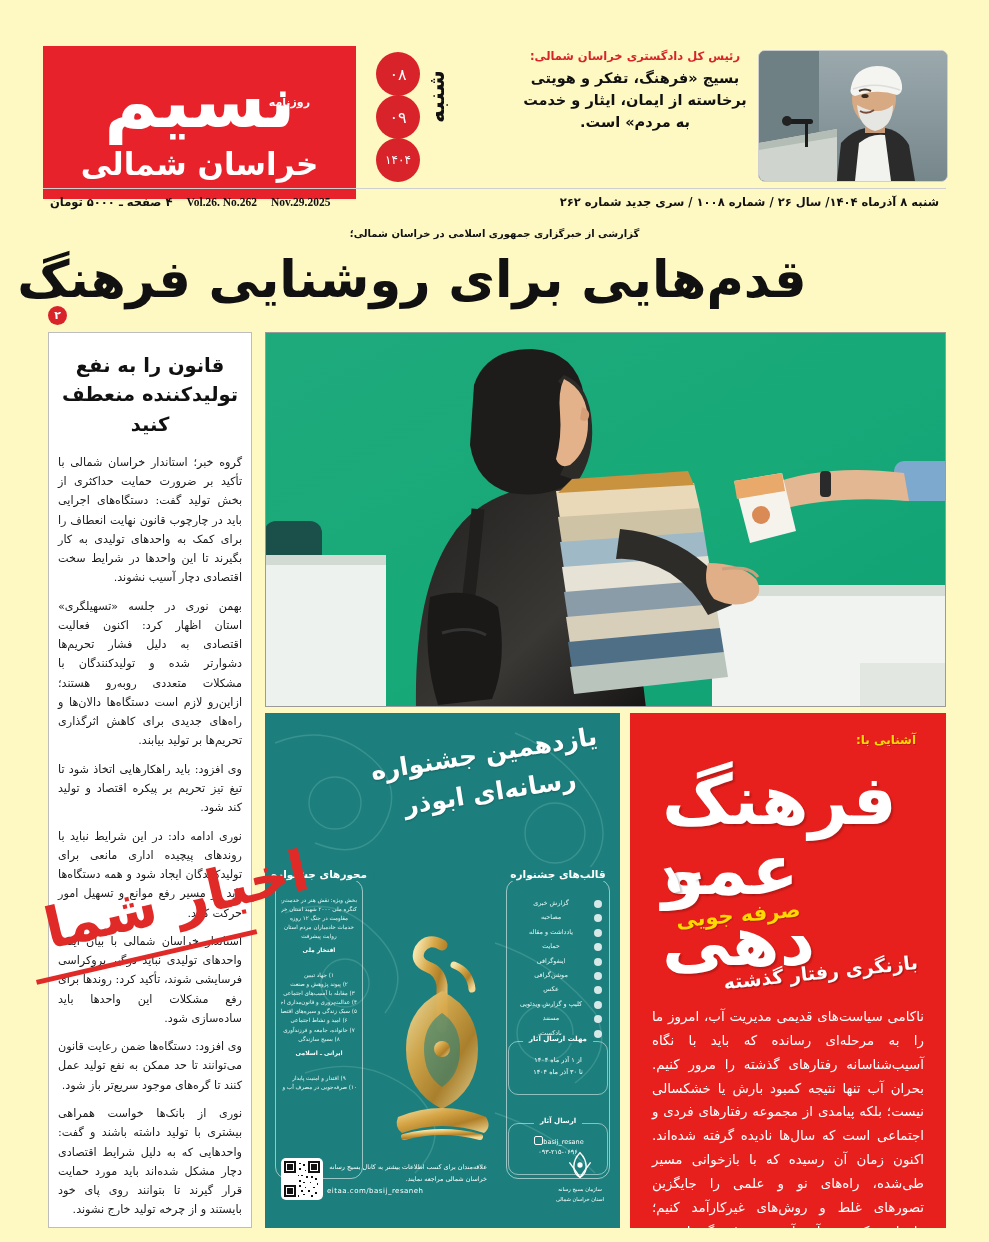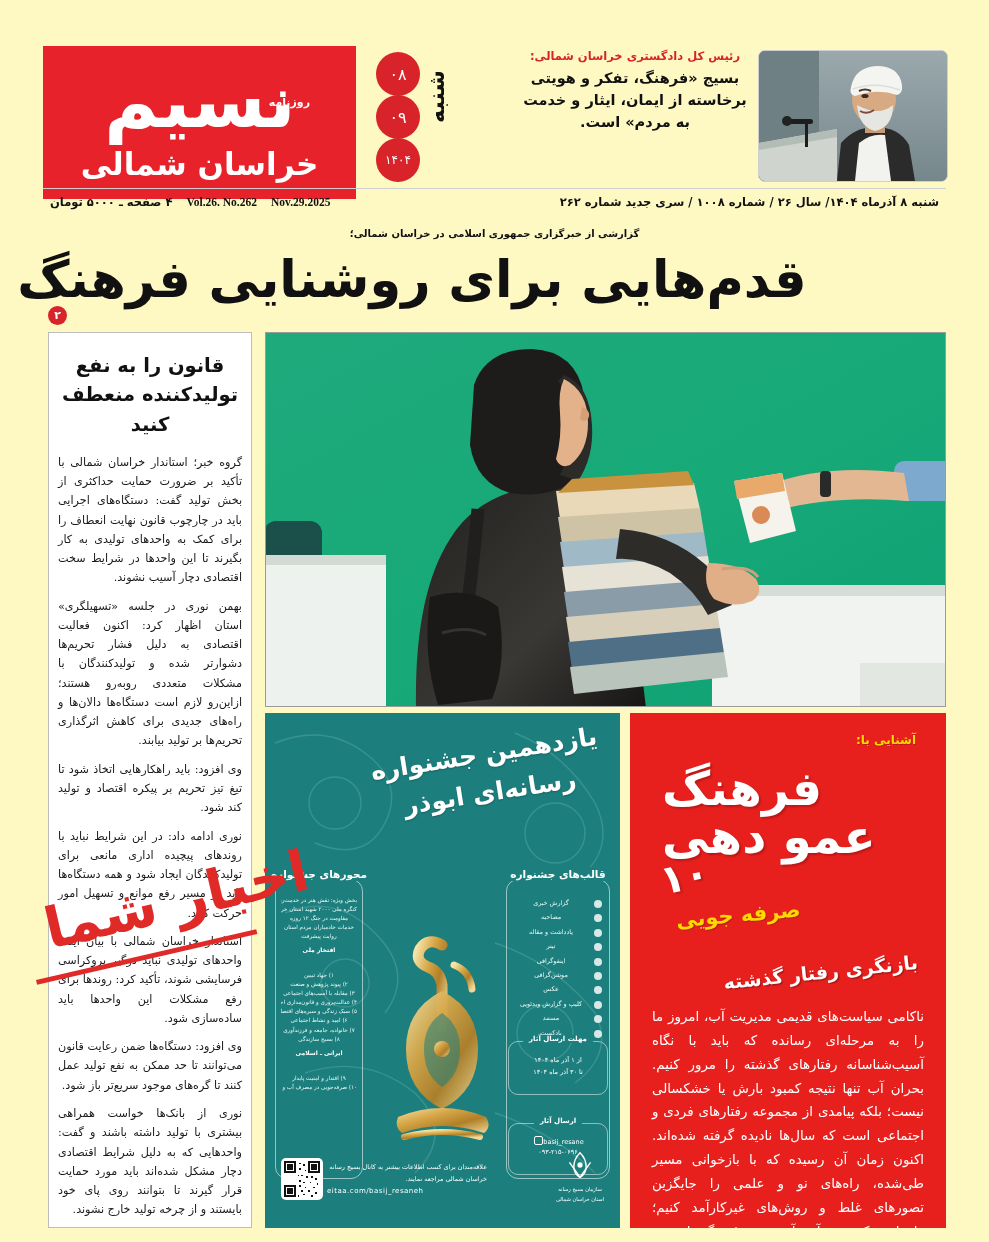--- a/index.html
+++ b/index.html
@@ -370,21 +370,21 @@
     color: #ffd900;
     font-size: 12px;
     font-weight: bold;
     text-shadow: 1px 1px 0 rgba(0,0,0,.18);
   }
   .rb-title {
     position: absolute; right: 34px; top: 52px;
     width: 250px;
     text-align: left;
     color: #fff;
-    font-size: 47px;
+    font-size: 69px;
     font-weight: bold;
     line-height: 1.02;
     letter-spacing: -2px;
     text-shadow: 2px 2px 2px rgba(0,0,0,.2);
   }
   .rb-num {
     position: absolute; left: 30px; top: 140px;
     color: #fff;
     font-size: 40px;
     font-weight: bold;
@@ -623,21 +623,21 @@
     </div>
 
     <div class="panel p-right">
       <div class="panel-head">
         <span>قالب‌های جشنواره</span>
       </div>
       <ul class="tiny-list fmt">
         <li>گزارش خبری</li>
         <li>مصاحبه</li>
         <li>یادداشت و مقاله</li>
-        <li>تیتر</li>
+        <li>حمایت</li>
         <li>اینفوگرافی</li>
         <li>موشن‌گرافی</li>
         <li>عکس</li>
         <li>کلیپ و گزارش ویدئویی</li>
         <li>مستند</li>
         <li>پادکست</li>
       </ul>
     </div>
 
     <svg class="gold-logo" viewBox="0 0 118 230">

